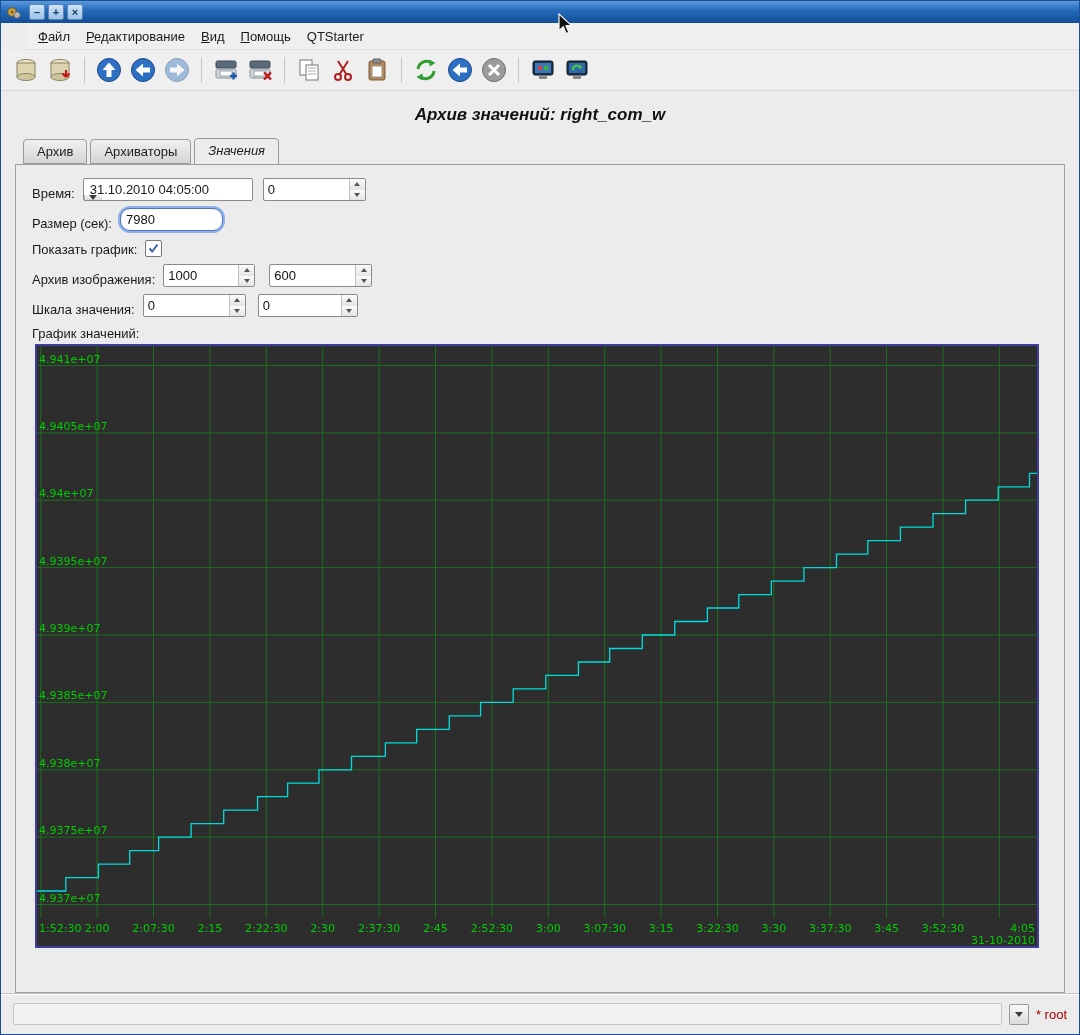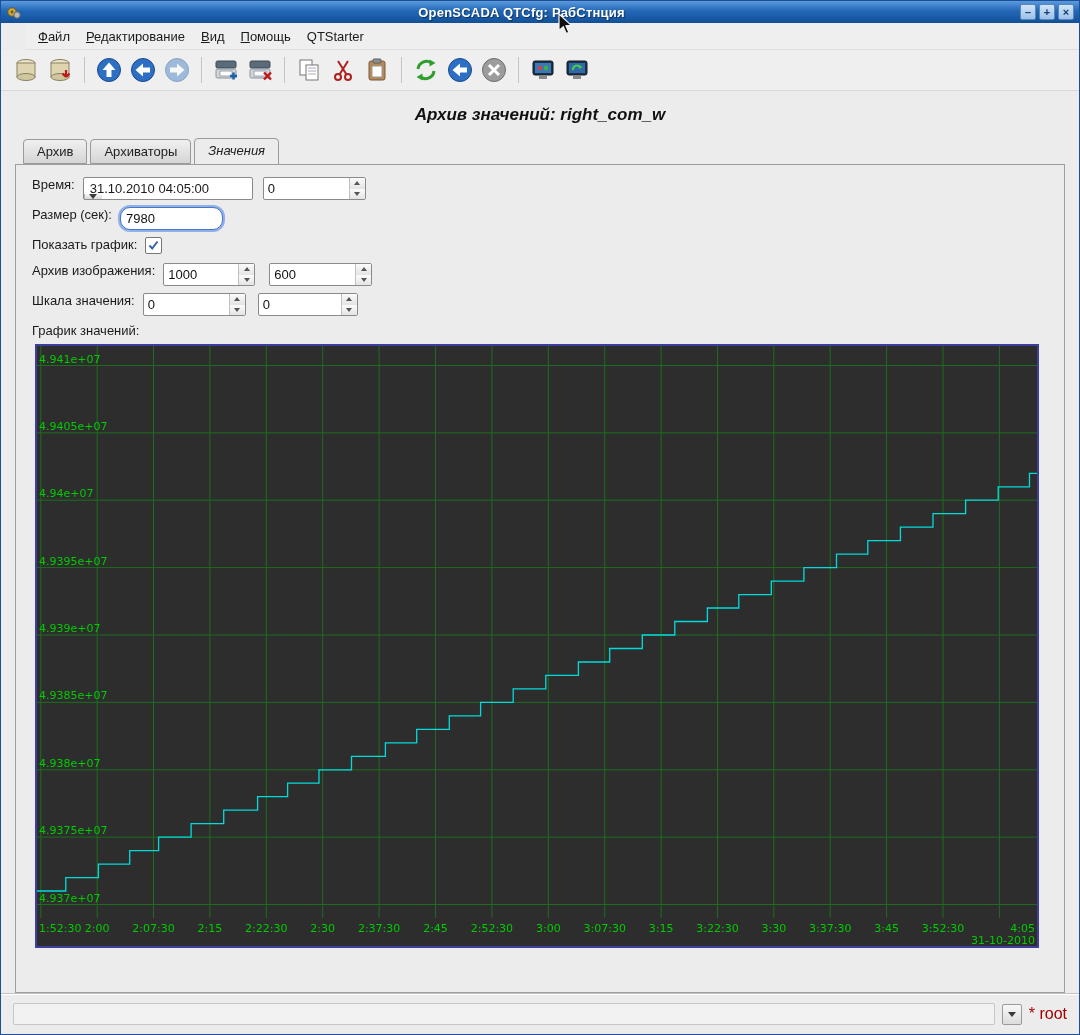--- a/index.html
+++ b/index.html
@@ -33,21 +33,21 @@
   .heading-row{height:48px;flex:0 0 48px;display:flex;align-items:center;justify-content:center;}
   .heading{font-size:17px;font-weight:bold;font-style:italic;color:#111;}
   .tabs{height:25px;flex:0 0 25px;display:flex;align-items:flex-end;margin-left:22px;position:relative;z-index:3;}
   .tab{padding:4px 13px;font-size:13px;color:#222;background:linear-gradient(#f0f0f0,#d5d5d5);
        border:1px solid #9a9a9a;border-radius:4px 4px 0 0;margin-right:3px;position:relative;}
   .tab.active{background:#ececec;margin-bottom:-1px;padding-bottom:6px;z-index:4;font-style:italic;}
   .panel{margin:0 14px;border:1px solid #9e9e9e;background:#ececec;box-sizing:border-box;
          height:829px;flex:0 0 829px;padding:12px 16px 0 16px;position:relative;z-index:2;}
 
   
-  .form-row{display:flex;align-items:flex-start;margin-bottom:6px;height:24px;font-size:13px;color:#1a1a1a;}
+  .form-row{display:flex;align-items:flex-end;margin-bottom:6px;height:24px;font-size:13px;color:#1a1a1a;}
   .form-row label{margin-right:8px;}
   .combo{display:inline-flex;height:23px;background:#fff;border:1px solid #8a8a8a;border-radius:2px;
          align-items:stretch;box-sizing:border-box;flex-direction:column;}
   .combo .val{padding:3px 6px 0 6px;font-size:13px;flex:1;white-space:nowrap;overflow:hidden;}
   .combo .arrow-btn{width:17px;border-left:1px solid #b0b0b0;background:linear-gradient(#f7f7f7,#d9d9d9);
                     display:flex;align-items:center;justify-content:center;}
   .arrow-down{width:0;height:0;border-left:4px solid transparent;border-right:4px solid transparent;
               border-top:5px solid #3a3a3a;}
   .spin{display:inline-flex;height:23px;background:#fff;border:1px solid #8a8a8a;border-radius:2px;
         box-sizing:border-box;align-items:stretch;}
@@ -67,38 +67,37 @@
   
   .chart-wrap{display:inline-block;line-height:0;border:2px solid #3e3e9e;background:#2d2d2d;margin-left:3px;}
   .chart-wrap svg text{font-family:"DejaVu Sans",sans-serif;}
 
   
   .statusbar{flex:1;display:flex;align-items:center;gap:7px;padding:4px 12px;
              border-top:1px solid #c2c2c2;box-shadow:inset 0 1px 0 #ffffff;}
   .status-msg{flex:1;height:20px;border:1px solid #c6c6c6;background:#f2f2f2;border-radius:2px;}
   .status-combo{width:18px;height:19px;border:1px solid #9a9a9a;border-radius:2px;
                 background:linear-gradient(#f8f8f8,#dcdcdc);display:flex;align-items:center;justify-content:center;}
-  .status-user{font-size:16px;color:#a50000;}
+  .status-user{font-size:13px;color:#a50000;}
 
   .cursor{position:absolute;left:556px;top:12px;z-index:50;pointer-events:none;}
 </style>
 </head>
 <body>
 
 <div class="window">
 
   <div class="titlebar">
     <span class="app-icon">
       <svg width="15" height="15">
           <circle cx="6" cy="7" r="4.2" fill="#cfa83c" stroke="#6e5a1e"></circle>
           <circle cx="11" cy="10" r="3.2" fill="#b8b8b8" stroke="#666"></circle>
           <circle cx="6" cy="7" r="1.4" fill="#6e5a1e"></circle>
         </svg>
     </span>
-    <span class="titlebar-title">OpenSCADA QTCfg: РабСтнция</span>
     <span class="tb-btn">–</span>
     <span class="tb-btn">+</span>
     <span class="tb-btn">×</span>
   </div>
 
   <div class="menubar">
     <span class="menu-item"><span class="mn">Ф</span><span>айл</span></span>
     <span class="menu-item"><span class="mn">Р</span><span>едактирование</span></span>
     <span class="menu-item"><span class="mn">В</span><span>ид</span></span>
     <span class="menu-item"><span class="mn">П</span><span>омощь</span></span>

